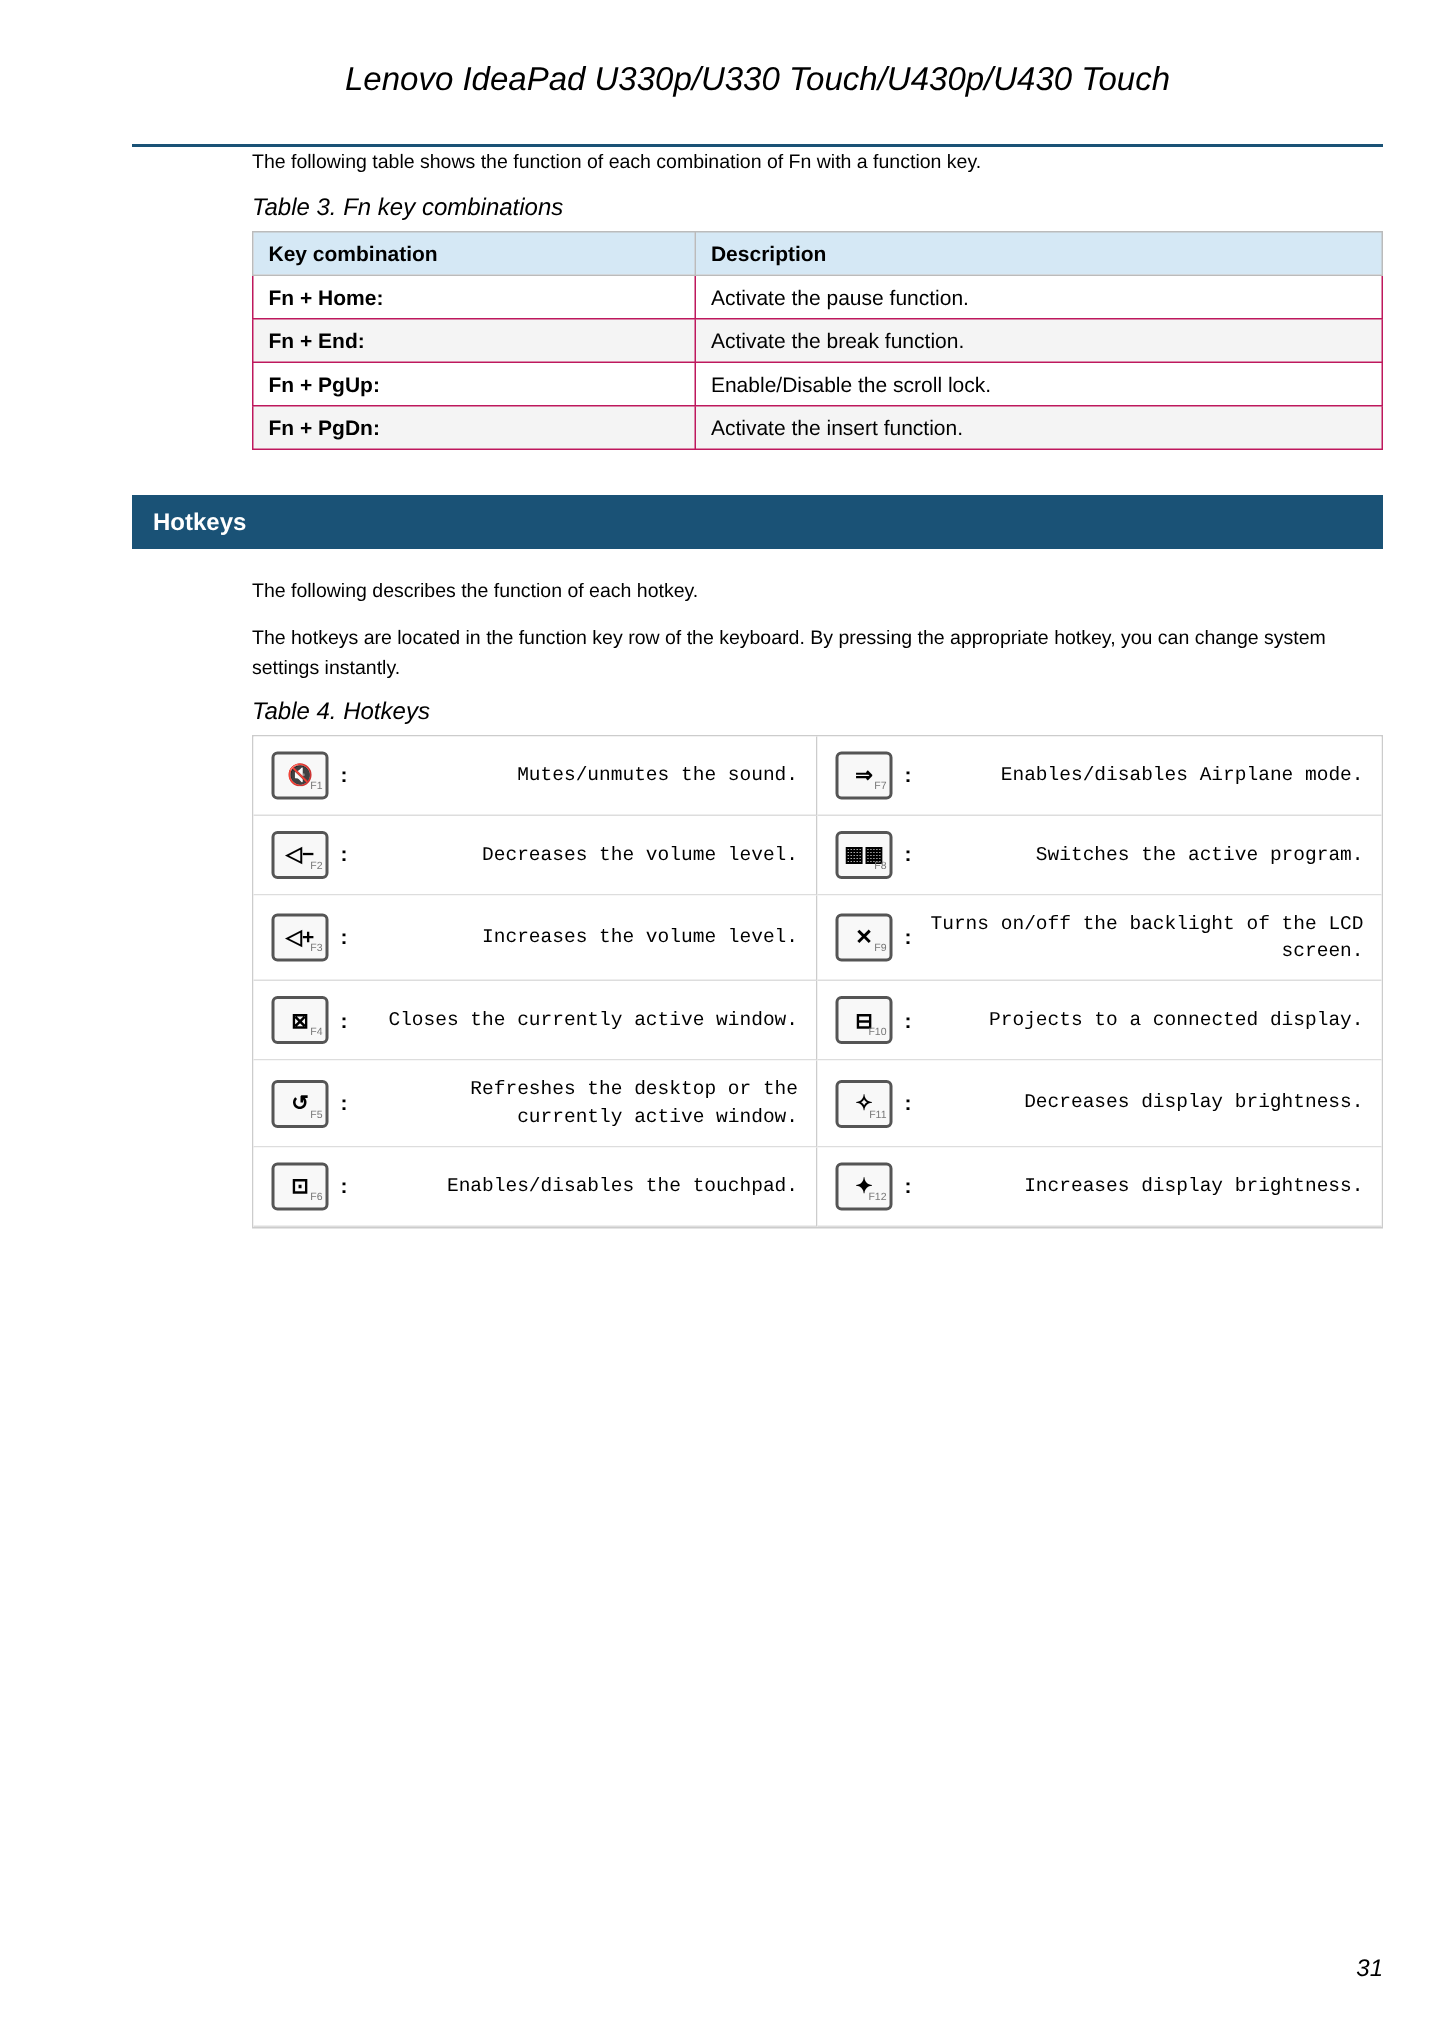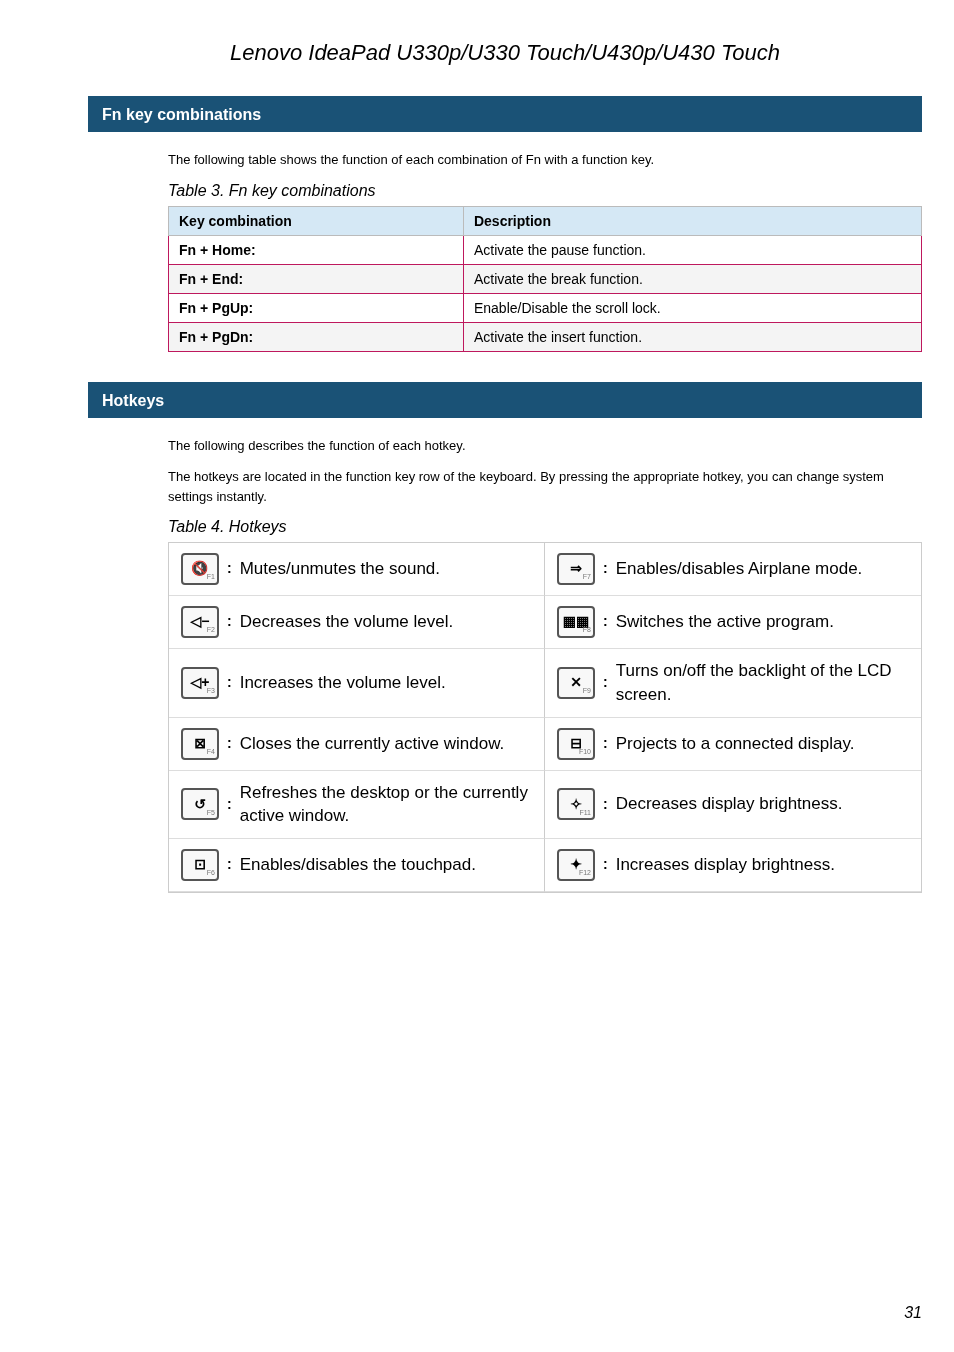--- a/index.html
+++ b/index.html
@@ -148,23 +148,24 @@
     }
 
     .colon-sep {
       font-weight: bold;
       font-size: 14px;
       flex-shrink: 0;
     }
 
     .hotkey-desc {
       flex: 1;
-      font-family: Liberation Sans, sans-serif;
-      font-size: 17px;
+      font-family: Liberation Mono, monospace;
+      font-size: 13px;
       line-height: 1.4;
+      text-align: right;
     }
 
     
     .page-number {
       position: absolute;
       bottom: 30px;
       right: 60px;
       font-style: italic;
       font-size: 16px;
       font-family: Arial, sans-serif;
@@ -177,21 +178,20 @@
     }
   </style>
 </head>
 <body>
 
 <div class="page">
 
   <div class="doc-title">Lenovo IdeaPad U330p/U330 Touch/U430p/U430 Touch</div>
 
   <hr class="section-rule">
-  <div class="section-header">Fn key combinations</div>
 
   <div class="section-content">
     <p class="section-intro">The following table shows the function of each combination of Fn with a function key.</p>
     <p class="table-caption">Table 3. Fn key combinations</p>
     <table class="fn-table">
       <thead>
         <tr>
           <th>Key combination</th>
           <th>Description</th>
         </tr>

